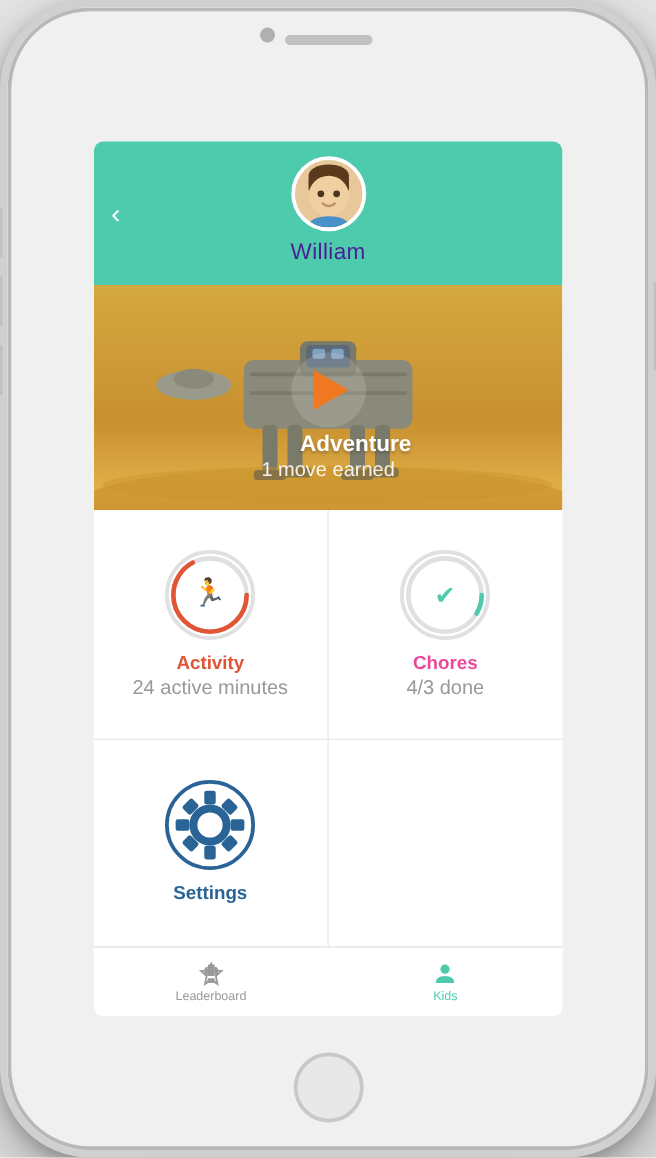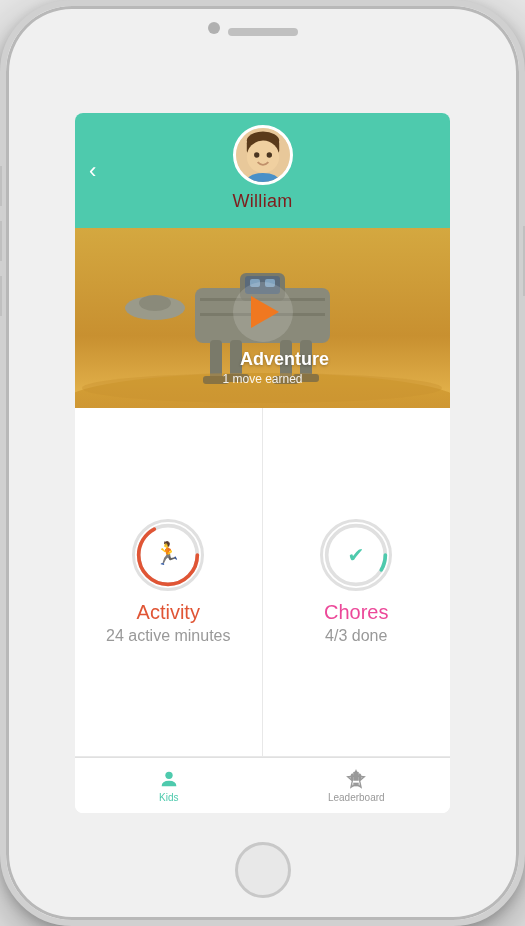--- a/index.html
+++ b/index.html
@@ -147,21 +147,21 @@
       margin-bottom: 6px;
     }
 
     
     .avatar-svg {
       width: 100%;
       height: 100%;
     }
 
     .header-name {
-      color: #7f1d1d;
+      color: #4c1d95;
       font-size: 18px;
       font-weight: 500;
       letter-spacing: 0.3px;
     }
 
     
     .adventure-banner {
       position: relative;
       height: 180px;
       overflow: hidden;
@@ -209,21 +209,21 @@
     .adventure-title {
       color: white;
       font-size: 18px;
       font-weight: 600;
       text-shadow: 0 1px 3px rgba(0,0,0,0.3);
       padding-left: 44px;
     }
 
     .adventure-subtitle {
       color: rgba(255,255,255,0.9);
-      font-size: 12px;
+      font-size: 16px;
       margin-top: 2px;
     }
 
     
     .grid-area {
       display: grid;
       grid-template-columns: 1fr 1fr;
       flex: 1;
     }
 
@@ -259,22 +259,22 @@
       position: relative;
     }
 
     
     .activity-circle {
       border-color: #e0e0e0;
       overflow: hidden;
     }
 
     .cell-label {
-      font-size: 20px;
-      font-weight: 400;
+      font-size: 15px;
+      font-weight: 700;
       margin-bottom: 3px;
     }
 
     .cell-sub {
       font-size: 16px;
       color: #999;
     }
 
     .activity-label { color: #e05535; }
     .chores-label { color: #ec4899; }
@@ -438,41 +438,64 @@
             <circle cx="36" cy="36" r="32" fill="none" stroke="#4ecaad" stroke-width="4" stroke-dasharray="67 201" stroke-dashoffset="50" stroke-linecap="round"></circle>
 
             <text x="36" y="44" text-anchor="middle" font-size="22" fill="#4ecaad">✔</text>
           </svg>
         </div>
         <span class="cell-label chores-label">Chores</span>
         <span class="cell-sub">4/3 done</span>
       </div>
 
 
+      <div class="grid-cell">
+        <div class="icon-circle" style="border-color:#2a6496;">
+          <svg width="72" height="72" viewBox="0 0 72 72">
+
+            <g fill="#2a6496">
+
+              <rect x="31" y="6" width="10" height="12" rx="2"></rect>
+              <rect x="31" y="54" width="10" height="12" rx="2"></rect>
+              <rect x="6" y="31" width="12" height="10" rx="2"></rect>
+              <rect x="54" y="31" width="12" height="10" rx="2"></rect>
+              <rect x="14" y="14" width="10" height="12" rx="2" transform="rotate(45 19 20)"></rect>
+              <rect x="48" y="14" width="10" height="12" rx="2" transform="rotate(-45 53 20)"></rect>
+              <rect x="14" y="46" width="10" height="12" rx="2" transform="rotate(-45 19 52)"></rect>
+              <rect x="48" y="46" width="10" height="12" rx="2" transform="rotate(45 53 52)"></rect>
+
+              <circle cx="36" cy="36" r="18" fill="#2a6496"></circle>
+              <circle cx="36" cy="36" r="11" fill="white"></circle>
+            </g>
+          </svg>
+        </div>
+        <span class="cell-label settings-label">Settings</span>
+        <span class="cell-sub"></span>
+      </div>
 
     </div>
 
     <div class="tab-bar">
-      <div class="tab-item">
-        <svg class="tab-svg" viewBox="0 0 24 24">
-          <circle cx="12" cy="8" r="4" fill="#4ecaad"></circle>
-          <path d="M4 20 Q4 14 12 14 Q20 14 20 20" fill="#4ecaad"></path>
-        </svg>
-        <span class="tab-label active">Kids</span>
-      </div>
       <div class="tab-item">
         <svg class="tab-svg" viewBox="0 0 24 24">
           <path d="M12 3 L14.5 9 L21 9.5 L16 14 L17.5 21 L12 17.5 L6.5 21 L8 14 L3 9.5 L9.5 9 Z" fill="none" stroke="#999" stroke-width="1.5"></path>
 
           <rect x="9" y="16" width="6" height="2" fill="#999"></rect>
           <rect x="8" y="18" width="8" height="2" fill="#999"></rect>
           <path d="M8 6 Q6 6 6 10 Q6 14 9 14 L9 6 Z" fill="#999"></path>
           <path d="M16 6 Q18 6 18 10 Q18 14 15 14 L15 6 Z" fill="#999"></path>
           <rect x="9" y="4" width="6" height="10" rx="1" fill="#999"></rect>
         </svg>
         <span class="tab-label">Leaderboard</span>
       </div>
+      <div class="tab-item">
+        <svg class="tab-svg" viewBox="0 0 24 24">
+          <circle cx="12" cy="8" r="4" fill="#4ecaad"></circle>
+          <path d="M4 20 Q4 14 12 14 Q20 14 20 20" fill="#4ecaad"></path>
+        </svg>
+        <span class="tab-label active">Kids</span>
+      </div>
     </div>
 
   </div>
 
   <div class="phone-home-btn"></div>
 </div>
 
 </body></html>

